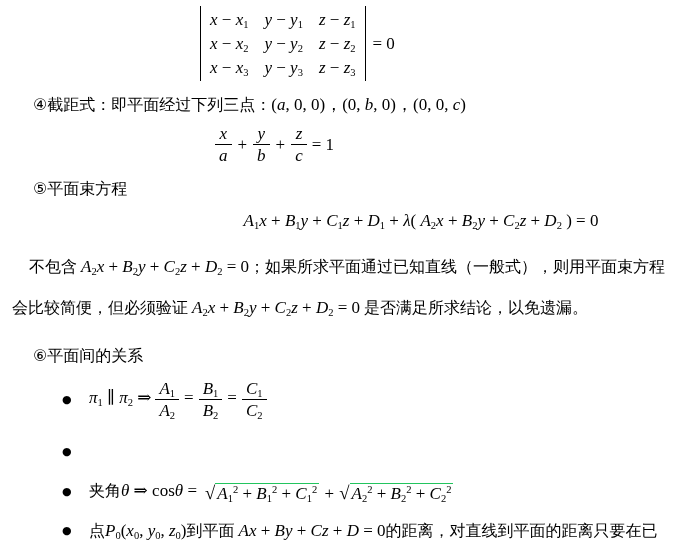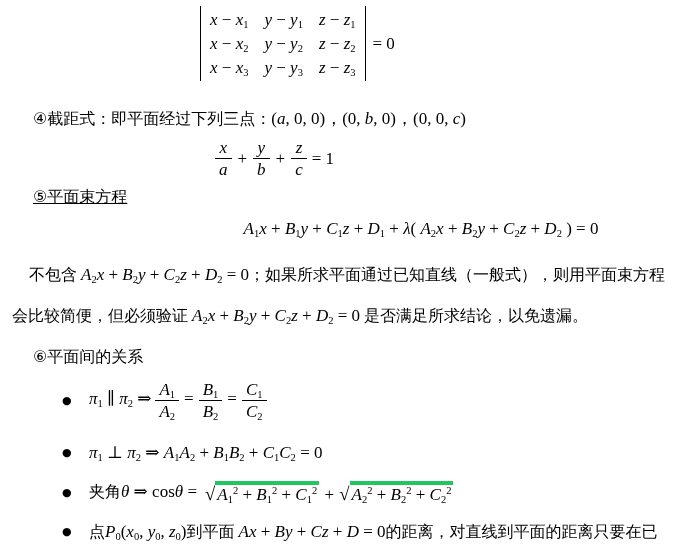--- a/index.html
+++ b/index.html
@@ -21,23 +21,23 @@
   .det-line { margin:2px 0 0 188px; display:flex; align-items:center; gap:7px; }
   .det {
     display:inline-grid; grid-template-columns:auto auto auto;
     column-gap:16px; row-gap:3px;
     border-left:1px solid #000; border-right:1px solid #000;
     padding:3px 9px;
   }
   .det-cell { line-height:21px; }
 
   
-  .heading { padding-left:21px; margin-top:27px; line-height:22px; }
-  .heading-5 { margin-top:7px;text-decoration:underline; }
-  .heading-6 { margin-top:10px; }
+  .heading { padding-left:21px; margin-top:13px; line-height:22px; }
+  .heading-5 { margin-top:13px; }
+  .heading-6 { margin-top:17px; }
 
   
   .frac { display:inline-block; text-align:center; vertical-align:middle; }
   .frac > .num { display:block; border-bottom:1px solid #000; padding:0 4px 1px; line-height:19px; }
   .frac > .den { display:block; padding:1px 4px 0; line-height:19px; }
 
   .eq-frac-line { margin:8px 0 0 203px; display:flex; align-items:center; gap:5px; }
   .pencil-eq { margin:9px 0 0 150px; line-height:24px;text-align:center; }
 
   .para { margin-top:13px; text-indent:17px; line-height:41px; width:668px; }
@@ -50,21 +50,21 @@
     font-family:"DejaVu Sans","Liberation Sans",sans-serif; }
   .bullet-content { display:block; }
   .bullet-parallel { margin-bottom:20px; }
   .bullet-perp { margin-bottom:16px; line-height:24px; }
   .bullet-angle { margin-bottom:16px; }
   .bullet-distance { line-height:24px; }
 
   
   .sqrt { white-space:nowrap; }
   .sqrt-sign { font-style:normal; font-size:110%; }
-  .sqrt-body { border-top:4px solid #22c55e; padding:0 2px; }
+  .sqrt-body { border-top:1px solid #22c55e; padding:0 2px; }
 
   .op { padding:0 1px; }
 </style>
 </head>
 <body>
 
 <div>
 
   <div class="det-line">
     <span class="det">
@@ -131,21 +131,20 @@
         <span class="math op">=</span>
         <span class="frac math">
           <span class="num"><i>C</i><sub>1</sub></span>
           <span class="den"><i>C</i><sub>2</sub></span>
         </span>
       </span>
     </li>
 
     <li class="bullet bullet-perp">
       <span class="bullet-marker">●</span>
-      <span class="bullet-content math"><i>π</i><sub>1</sub> ⊥ <i>π</i><sub>2</sub> ⇒ <i>A</i><sub>1</sub><i>A</i><sub>2</sub> + <i>B</i><sub>1</sub><i>B</i><sub>2</sub> + <i>C</i><sub>1</sub><i>C</i><sub>2</sub> = 0</span>
     </li>
 
     <li class="bullet bullet-angle">
       <span class="bullet-marker">●</span>
       <span class="bullet-content">
         <span>夹角</span><span class="math"><i>θ</i> ⇒ <span class="rm">cos</span><i>θ</i> =</span>
         <span class="frac math">
           <span class="den">
             <span class="sqrt"><span class="sqrt-sign">√</span><span class="sqrt-body"><i>A</i><sub>1</sub><sup>2</sup> + <i>B</i><sub>1</sub><sup>2</sup> + <i>C</i><sub>1</sub><sup>2</sup></span></span>
             <span class="op">+</span>

